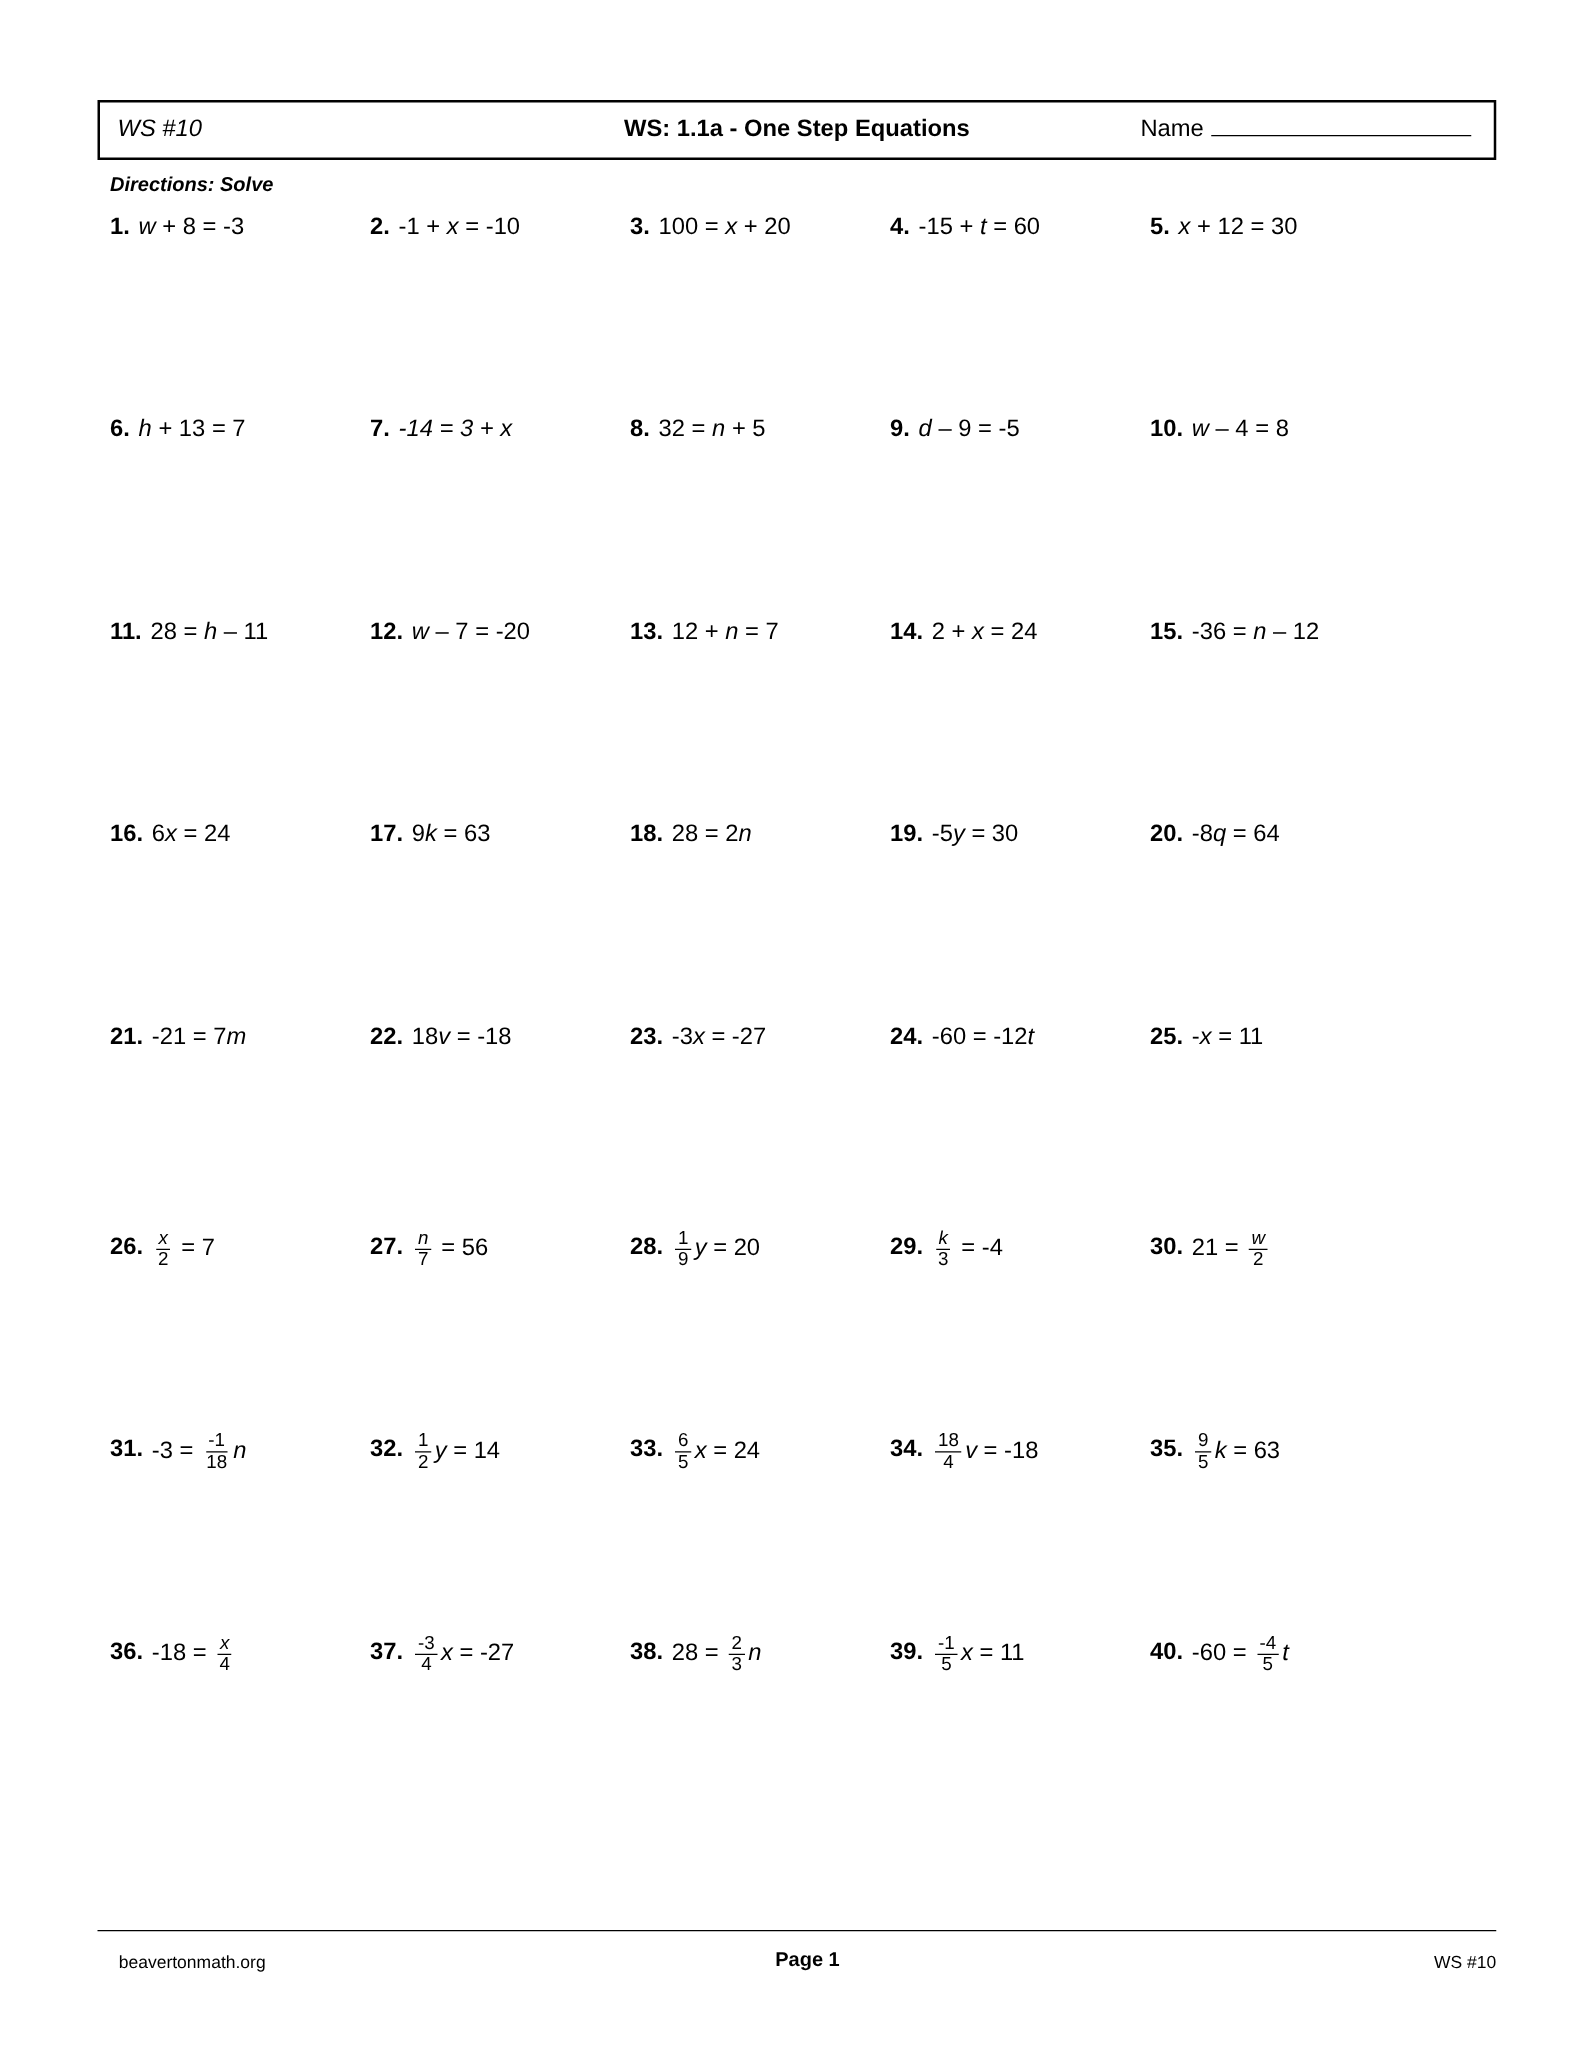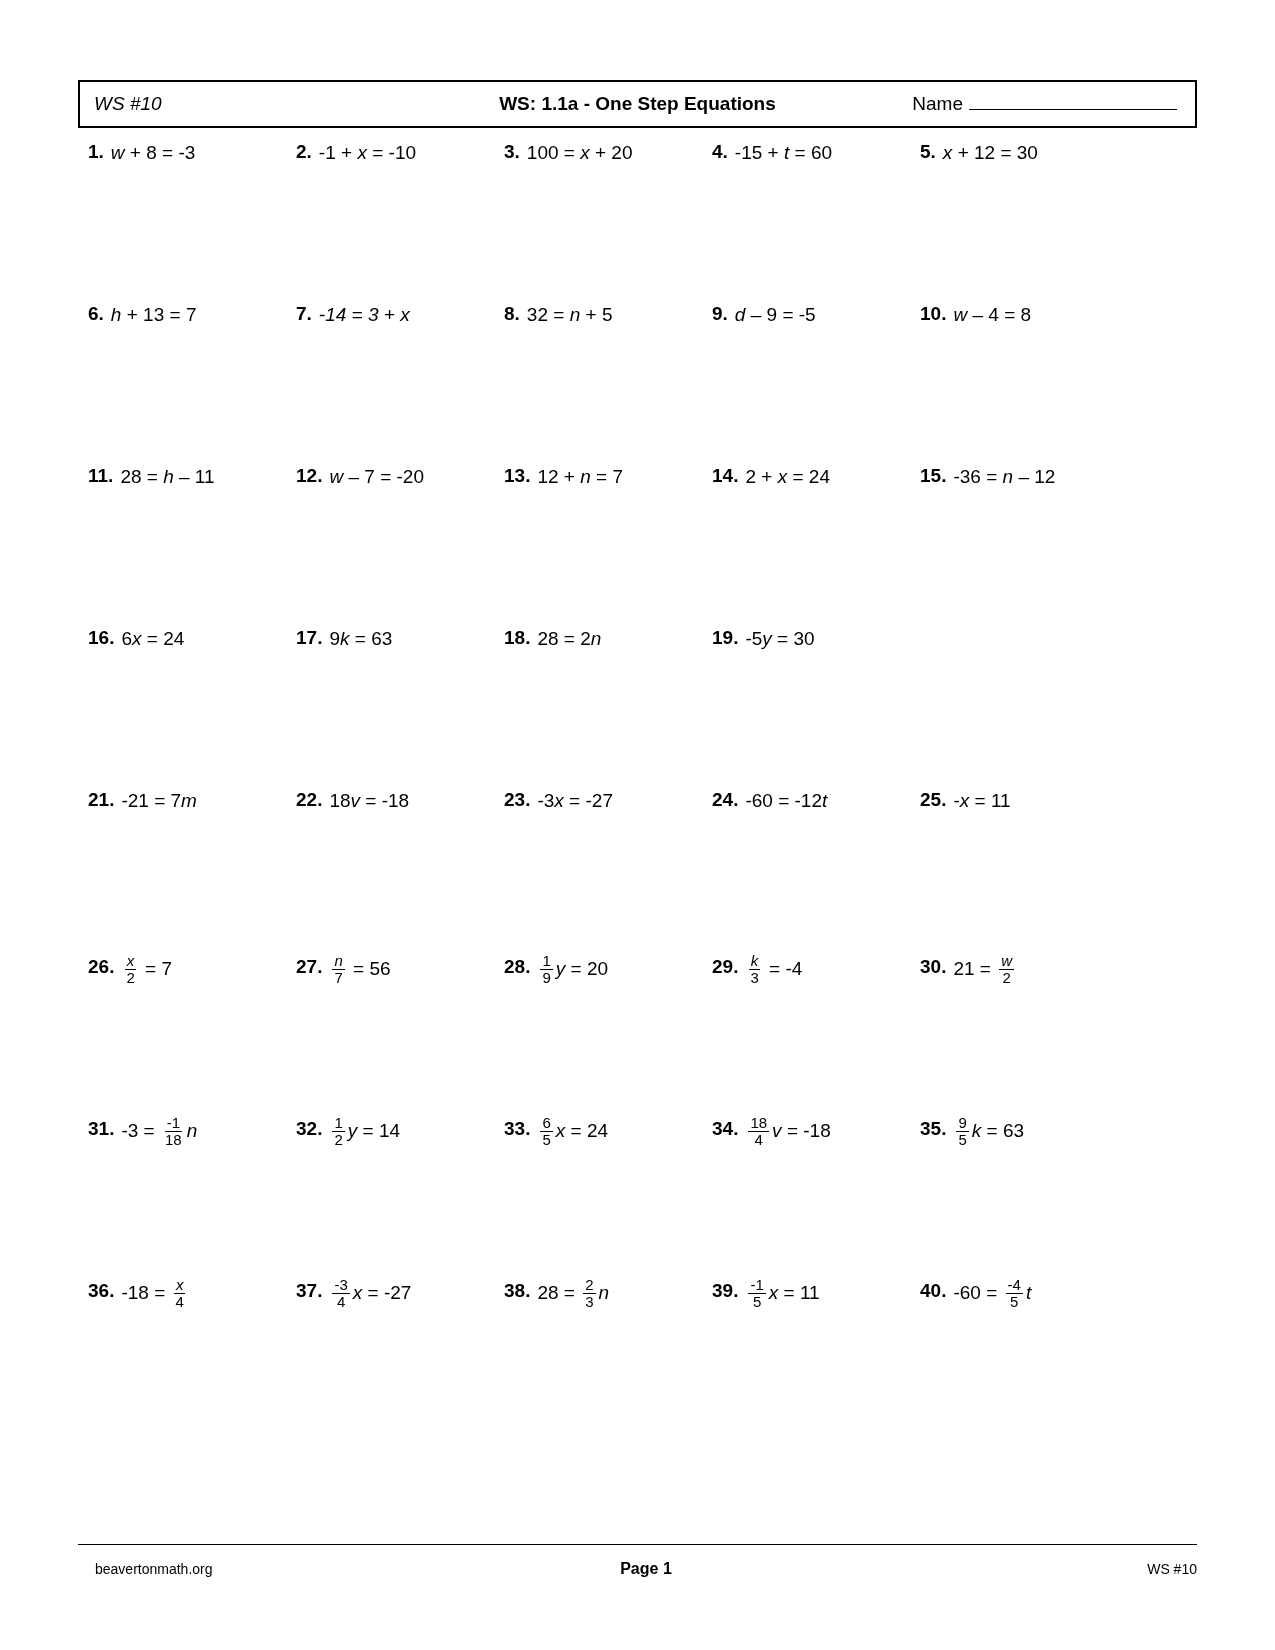--- a/index.html
+++ b/index.html
@@ -157,20 +157,21 @@
   <div class="header-box">
     <div class="hdr-left">WS #10</div>
     <div class="hdr-center">WS: 1.1a - One Step Equations</div>
     <div class="hdr-right">
       <span class="name-label">Name</span>
       <span class="name-line"></span>
     </div>
   </div>
 
 
+  <div class="directions">Directions:  Solve</div>
 
   <div class="grid">
       <div class="prow">
         <div class="pcell"><span class="pnum">1.</span><span class="eq">
             <span class="var" style="white-space: pre;">w</span>
             <span style="white-space: pre;"> + 8 = -3</span>
           </span></div>
         <div class="pcell"><span class="pnum">2.</span><span class="eq">
             <span style="white-space: pre;">-1 + </span>
             <span class="var" style="white-space: pre;">x</span>
@@ -252,20 +253,25 @@
             <span style="white-space: pre;"> = 63</span>
           </span></div>
         <div class="pcell"><span class="pnum">18.</span><span class="eq">
             <span style="white-space: pre;">28 = 2</span>
             <span class="var" style="white-space: pre;">n</span>
           </span></div>
         <div class="pcell"><span class="pnum">19.</span><span class="eq">
             <span style="white-space: pre;">-5</span>
             <span class="var" style="white-space: pre;">y</span>
             <span style="white-space: pre;"> = 30</span>
+          </span></div>
+        <div class="pcell"><span class="pnum">20.</span><span class="eq">
+            <span style="white-space: pre;">-8</span>
+            <span class="var" style="white-space: pre;">q</span>
+            <span style="white-space: pre;"> = 64</span>
           </span></div>
       </div>
       <div class="prow">
         <div class="pcell"><span class="pnum">21.</span><span class="eq">
             <span style="white-space: pre;">-21 = 7</span>
             <span class="var" style="white-space: pre;">m</span>
           </span></div>
         <div class="pcell"><span class="pnum">22.</span><span class="eq">
             <span style="white-space: pre;">18</span>
             <span class="var" style="white-space: pre;">v</span>

